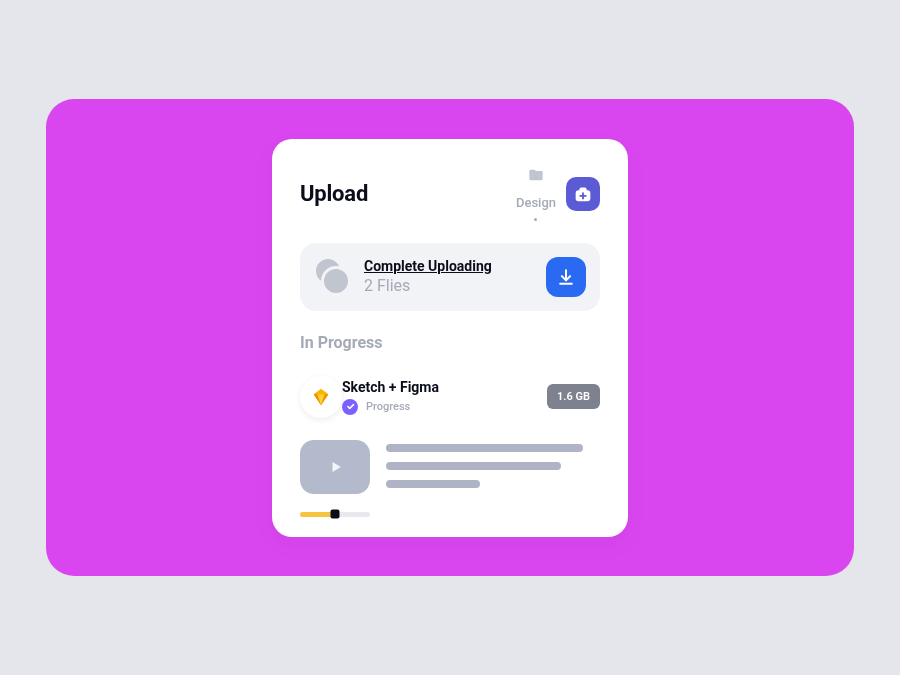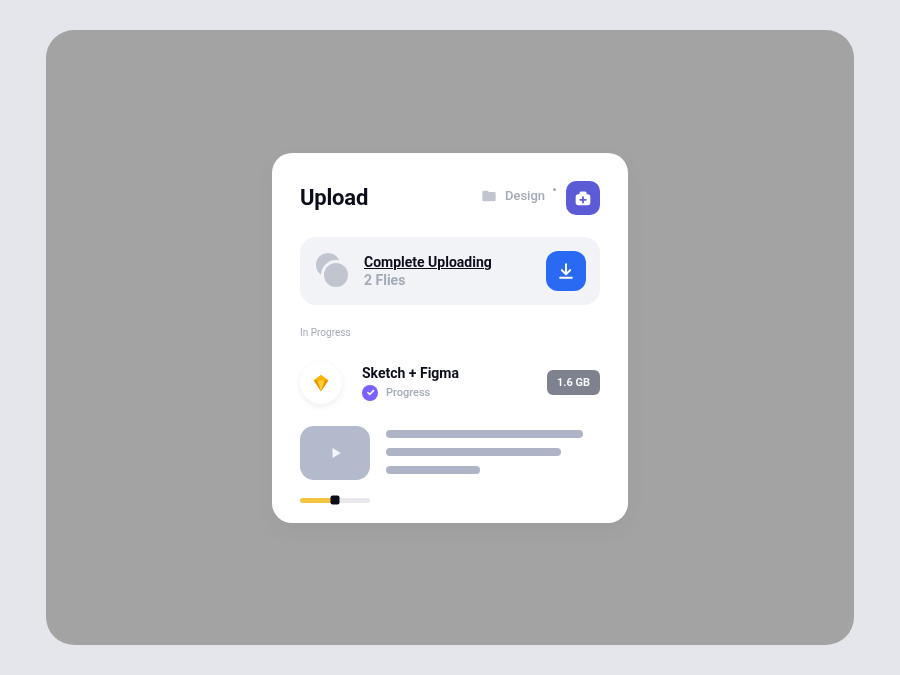--- a/index.html
+++ b/index.html
@@ -6,22 +6,22 @@
   body {
     width: 900px;
     height: 675px;
     background: #e4e6ec;
     display: flex;
     align-items: center;
     justify-content: center;
   }
   .outer {
     width: 808px;
-    height: 615px;
-    background: #a3a3a3;
+    height: 477px;
+    background: #d946ef;
     border-radius: 28px;
     display: flex;
     align-items: center;
     justify-content: center;
   }
   .card {
     width: 356px;
     background: #ffffff;
     border-radius: 20px;
     padding: 28px 28px 20px 28px;
@@ -36,21 +36,23 @@
   }
   .title {
     font-size: 22px;
     font-weight: 700;
     color: #0b0e1a;
     letter-spacing: -0.2px;
     flex: 1;
   }
   .crumb {
     display: flex;
+    align-items: center;
     gap: 8px;
+    flex-direction: column;
   }
   .crumb-label {
     font-size: 13px;
     color: #a5aab8;
     font-weight: 500;
   }
   .dot {
     width: 3px; height: 3px; border-radius: 50%;
     background: #a5aab8;
   }
@@ -86,47 +88,47 @@
   .circles .c1 { left: 2px; top: 0; }
   .circles .c2 { left: 10px; top: 10px; box-shadow: 0 0 0 3px #f2f3f7; }
   .complete-text { flex: 1; }
   .complete-title {
     font-size: 14px;
     font-weight: 700;
     color: #0b0e1a;
     text-decoration: underline;
   }
   .complete-sub {
-    font-size: 14px;
+    font-size: 16px;
     color: #a5aab8;
     margin-top: 2px;
-    font-weight: 700;
+    font-weight: 400;
   }
   .dl-btn {
     width: 40px; height: 40px;
     background: #2a6af3;
     border-radius: 12px;
     display: flex; align-items: center; justify-content: center;
     cursor: pointer;
   }
 
   
   .section-label {
     margin-top: 22px;
-    font-size: 10px;
+    font-size: 16px;
     color: #a5aab8;
-    font-weight: 400;
+    font-weight: 700;
   }
 
   
   .file-row {
     margin-top: 24px;
     display: flex;
     align-items: center;
-    gap: 20px;
+    gap: 0;
   }
   .file-icon {
     width: 42px; height: 42px;
     border-radius: 50%;
     background: #ffffff;
     box-shadow: 0 2px 6px rgba(20,30,60,0.08);
     display: flex; align-items: center; justify-content: center;
   }
   .file-text { flex: 1; }
   .file-title {

